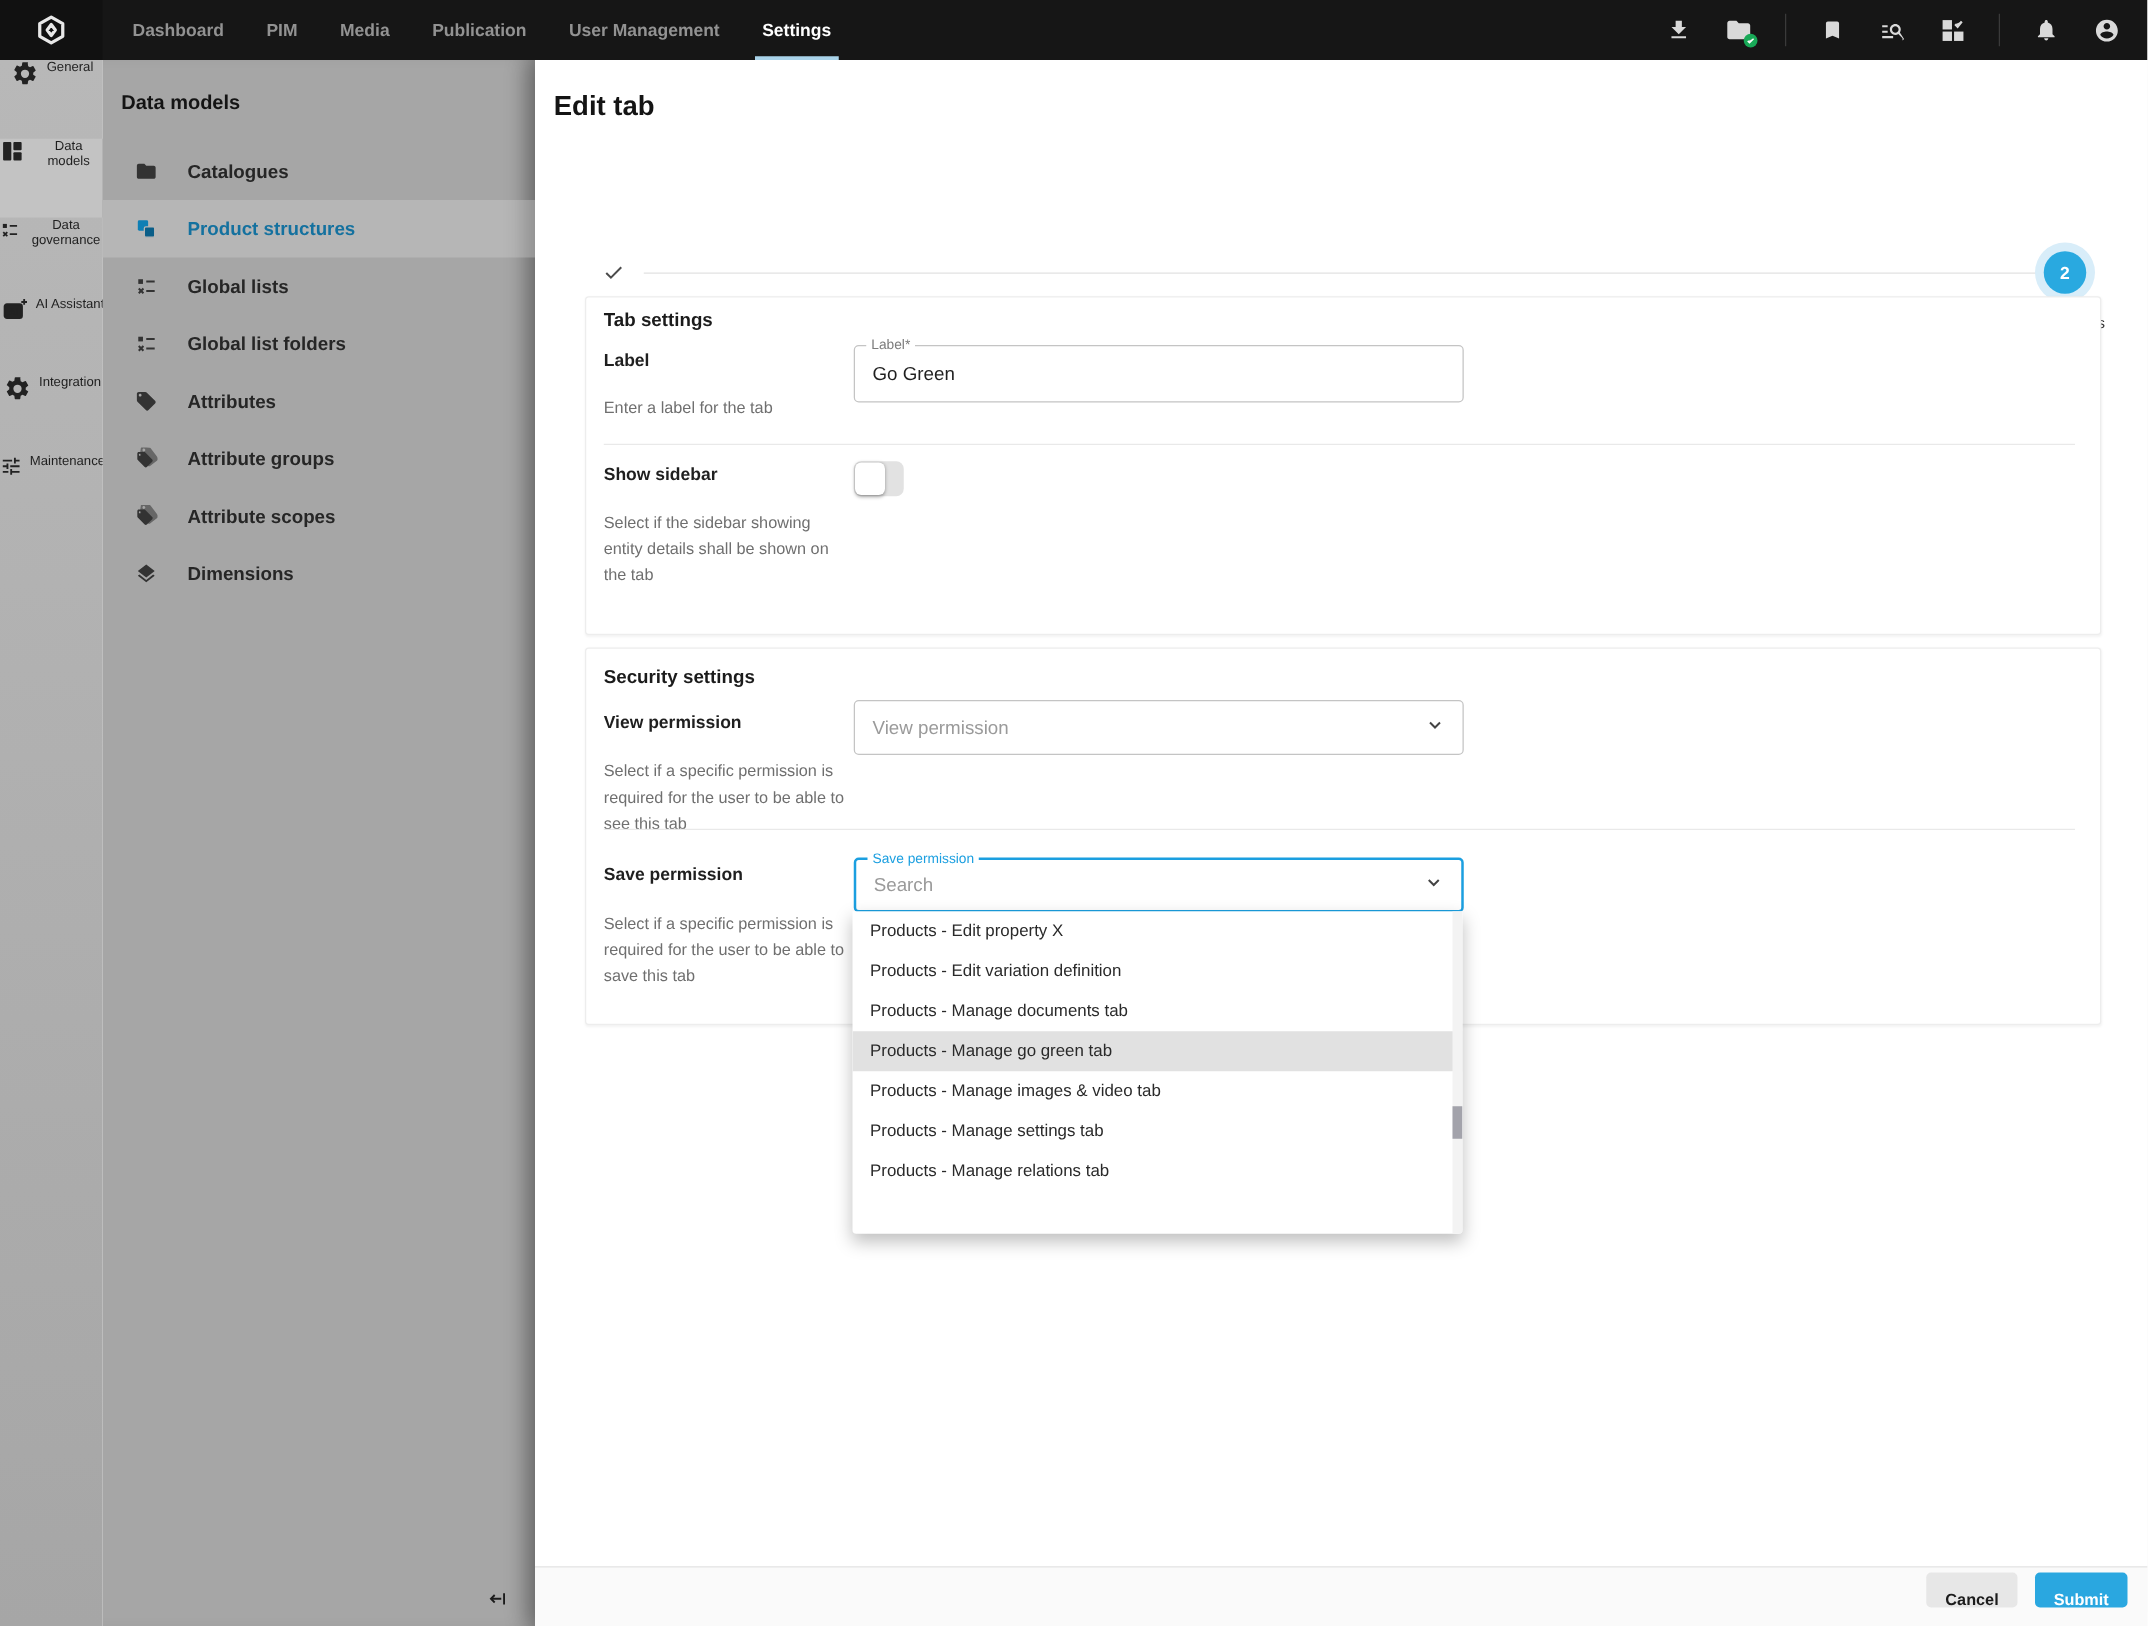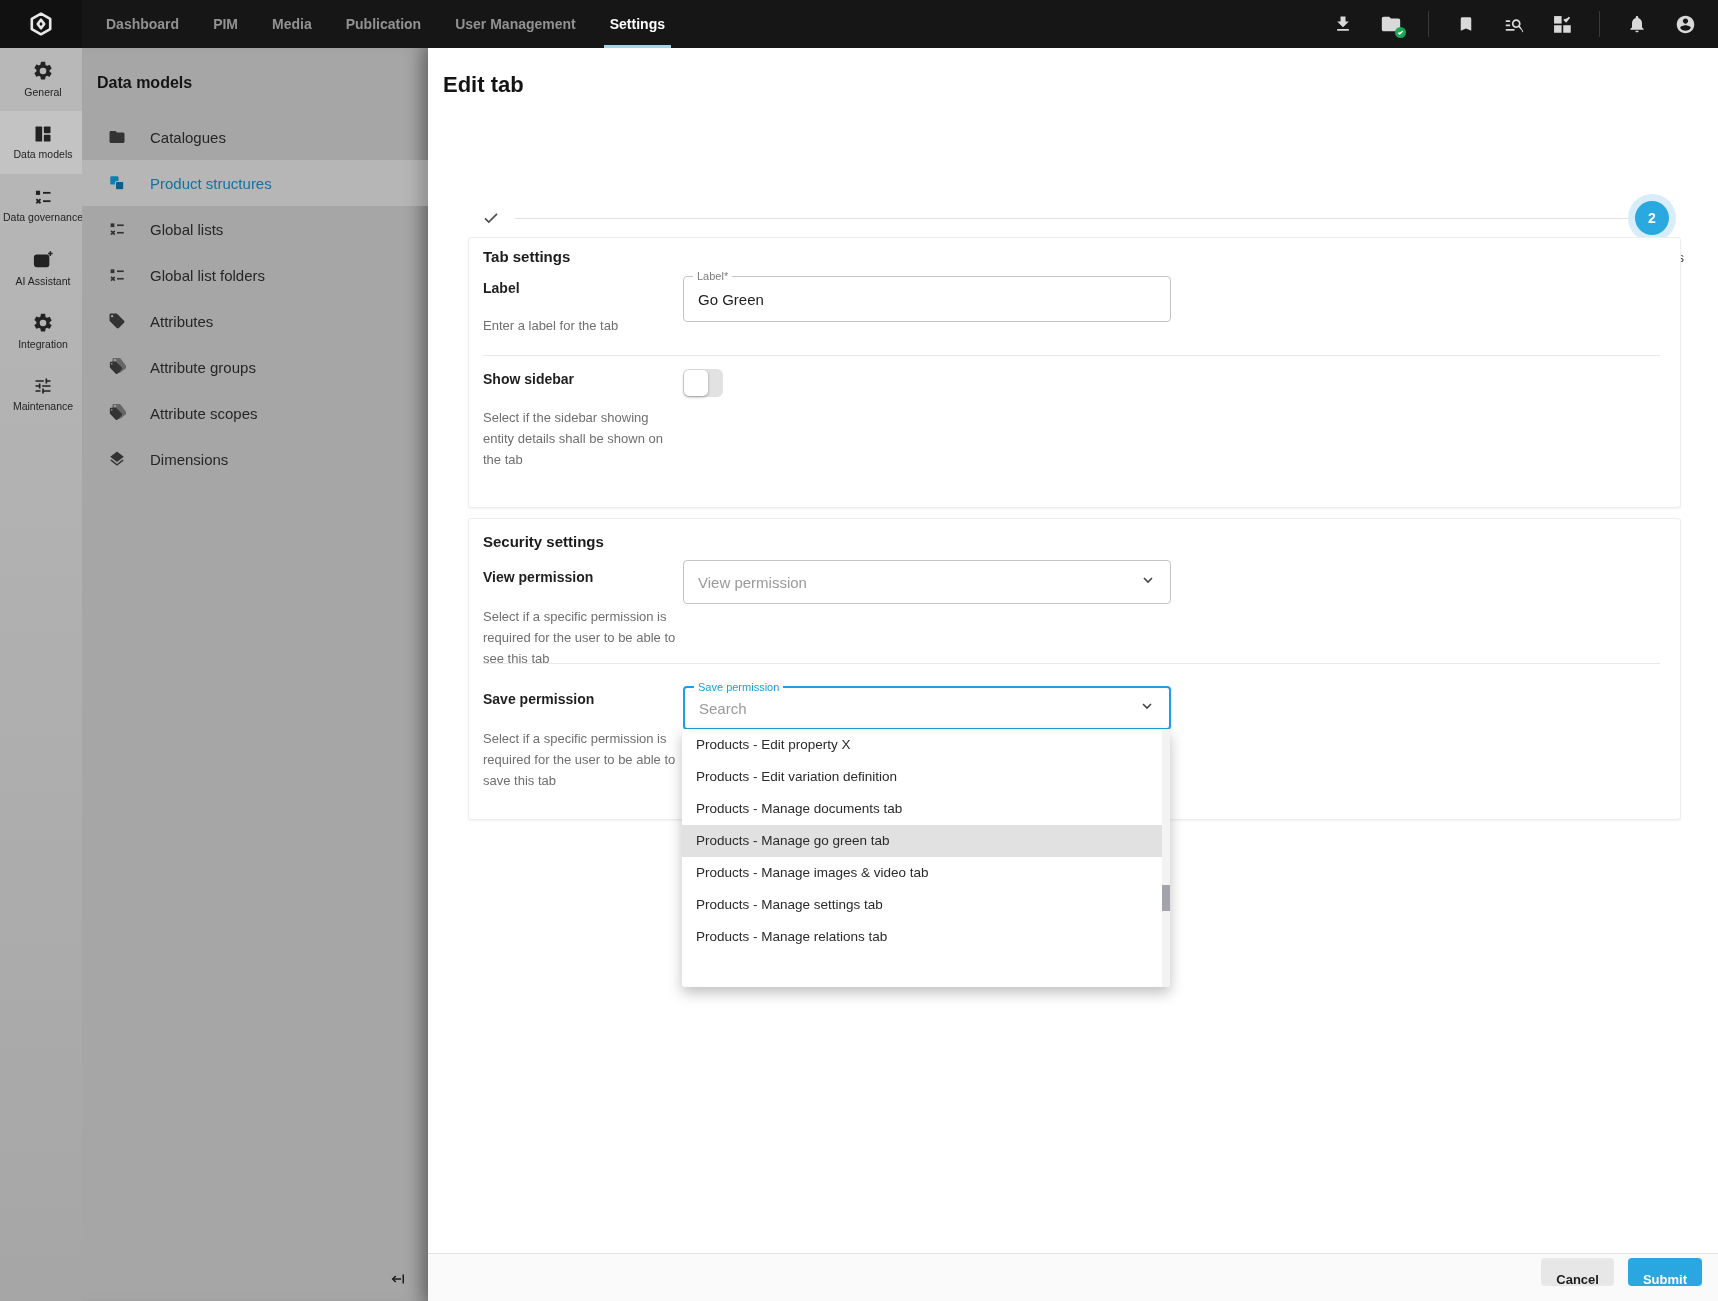--- a/index.html
+++ b/index.html
@@ -20,34 +20,34 @@
   .nav-icons { margin-left:auto; display:flex; align-items:center; gap:26px; padding-right:22px; }
   .nav-icon { width:22px; height:22px; display:flex; align-items:center; justify-content:center; cursor:pointer; position:relative; }
   .nav-icon svg { fill:#d9d9d9; }
   .nav-sep { width:1px; height:26px; background:#3a3a3a; }
   .badge-check { position:absolute; right:-4px; bottom:-3px; width:11px; height:11px; border-radius:50%;
     background:#18a957; display:flex; align-items:center; justify-content:center; }
 
   
   .rail { position:absolute; left:0; top:48px; width:82px; height:1253px;
     background:linear-gradient(#b8b8b8,#a6a6a6); z-index:10; }
-  .rail-item { width:86px; height:63px; display:flex; flex-direction:column; align-items:center;
+  .rail-item { width:86px; height:63px; display:flex; align-items:flex-start;
     justify-content:center; gap:4px; cursor:pointer; }
   .rail-item.active { background:#c3c3c3; }
   .rail-item svg { fill:#222; }
   .rail-label { font-size:10.5px; color:#1f1f1f; text-align:center; line-height:1.15; padding:0 2px; }
 
   
   .sidebar { position:absolute; left:82px; top:48px; width:346px; height:1253px;
     background:#a6a6a6; z-index:10; box-shadow:inset -14px 0 18px -12px rgba(0,0,0,0.25); }
   .sidebar-title { font-size:16px; font-weight:700; color:#141414; padding:26px 0 22px 15px; }
   .side-item { height:46px; display:flex; align-items:center; cursor:pointer; }
   .side-item .s-icon { width:18px; height:18px; margin-left:26px; display:flex; align-items:center; justify-content:center; }
   .side-item .s-icon svg { fill:#333; }
-  .side-item .s-label { margin-left:24px; font-size:15px; font-weight:400; color:#262626; }
+  .side-item .s-label { margin-left:24px; font-size:15px; font-weight:700; color:#262626; }
   .side-item.selected { background:#b6b6b6; }
   .side-item.selected .s-label { color:#14719f; }
   .collapse-btn { position:absolute; right:18px; bottom:10px; width:24px; height:24px;
     display:flex; align-items:center; justify-content:center; cursor:pointer; }
   .collapse-btn svg { stroke:#1c1c1c; }
 
   
   .overlay { position:absolute; left:428px; top:48px; width:1290px; height:1253px; z-index:20;
     box-shadow:-8px 0 16px rgba(0,0,0,0.22); background:#fff; }
   .panel { position:absolute; left:0; top:0; width:1290px; height:1205px; background:#fff; }

